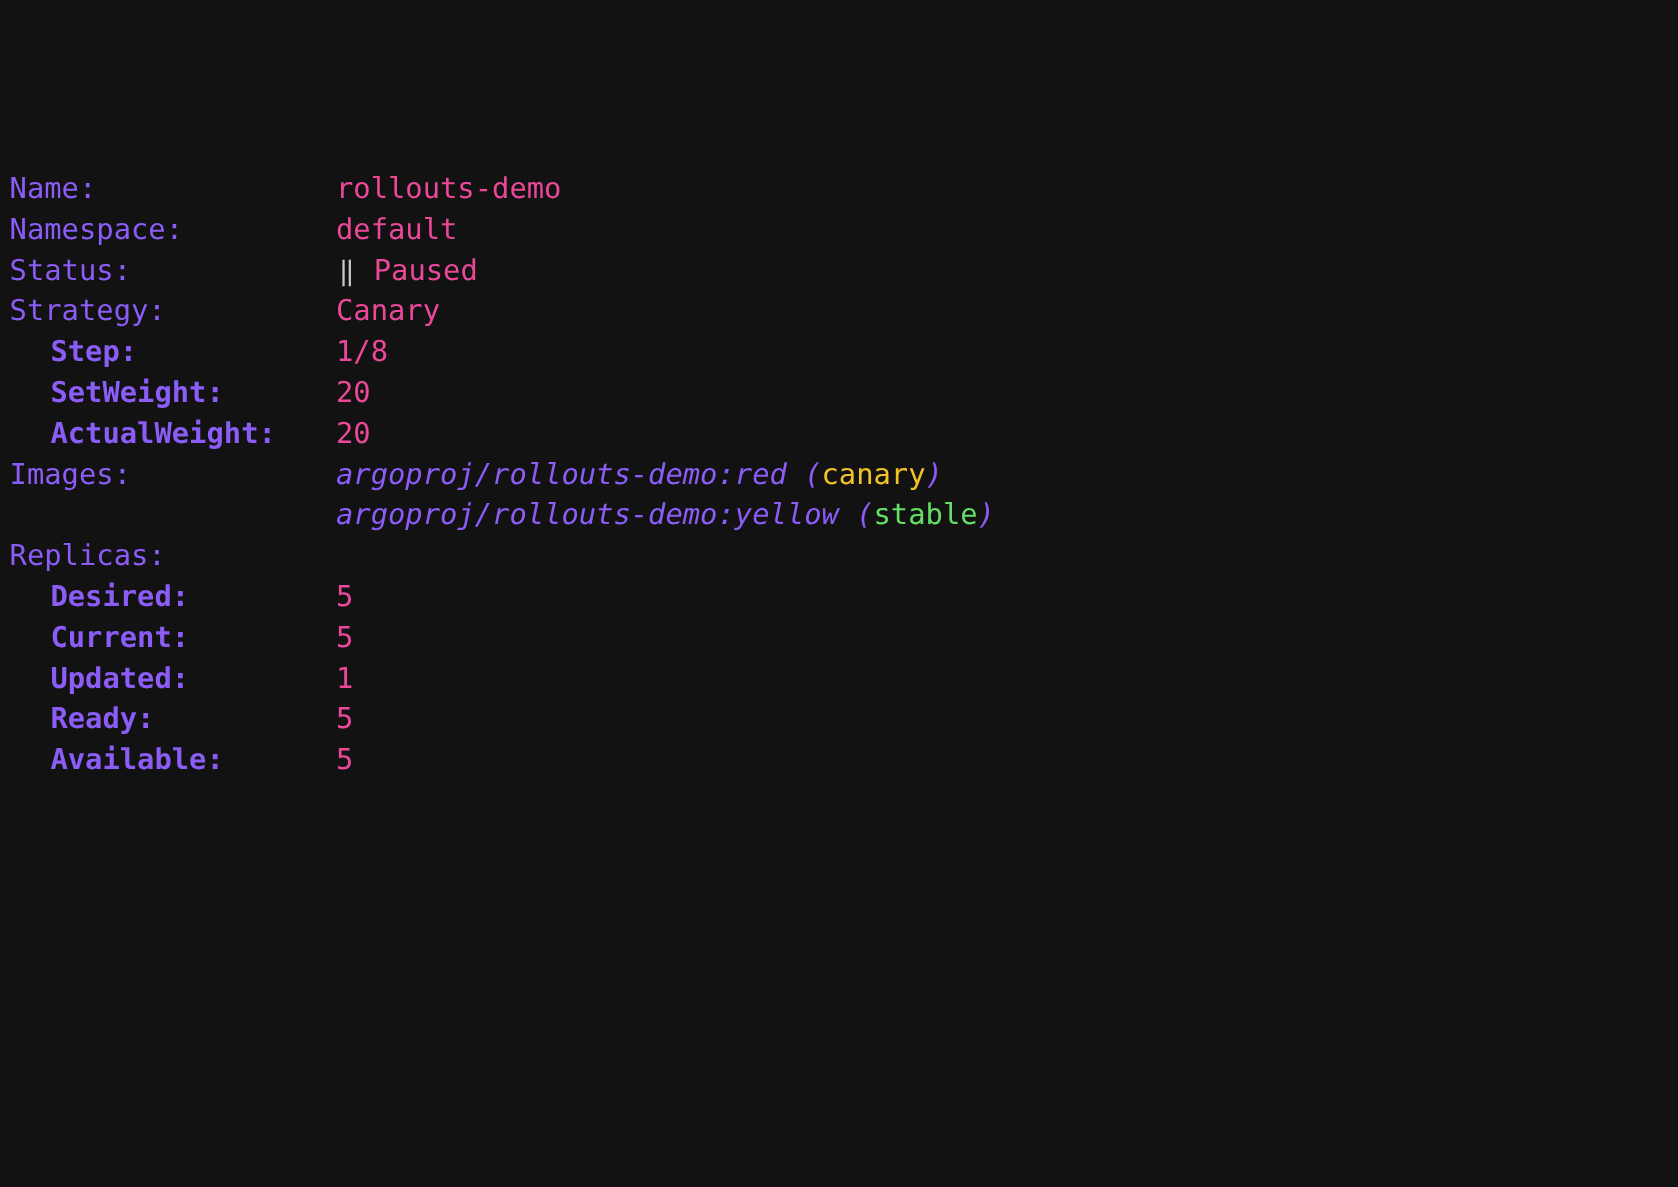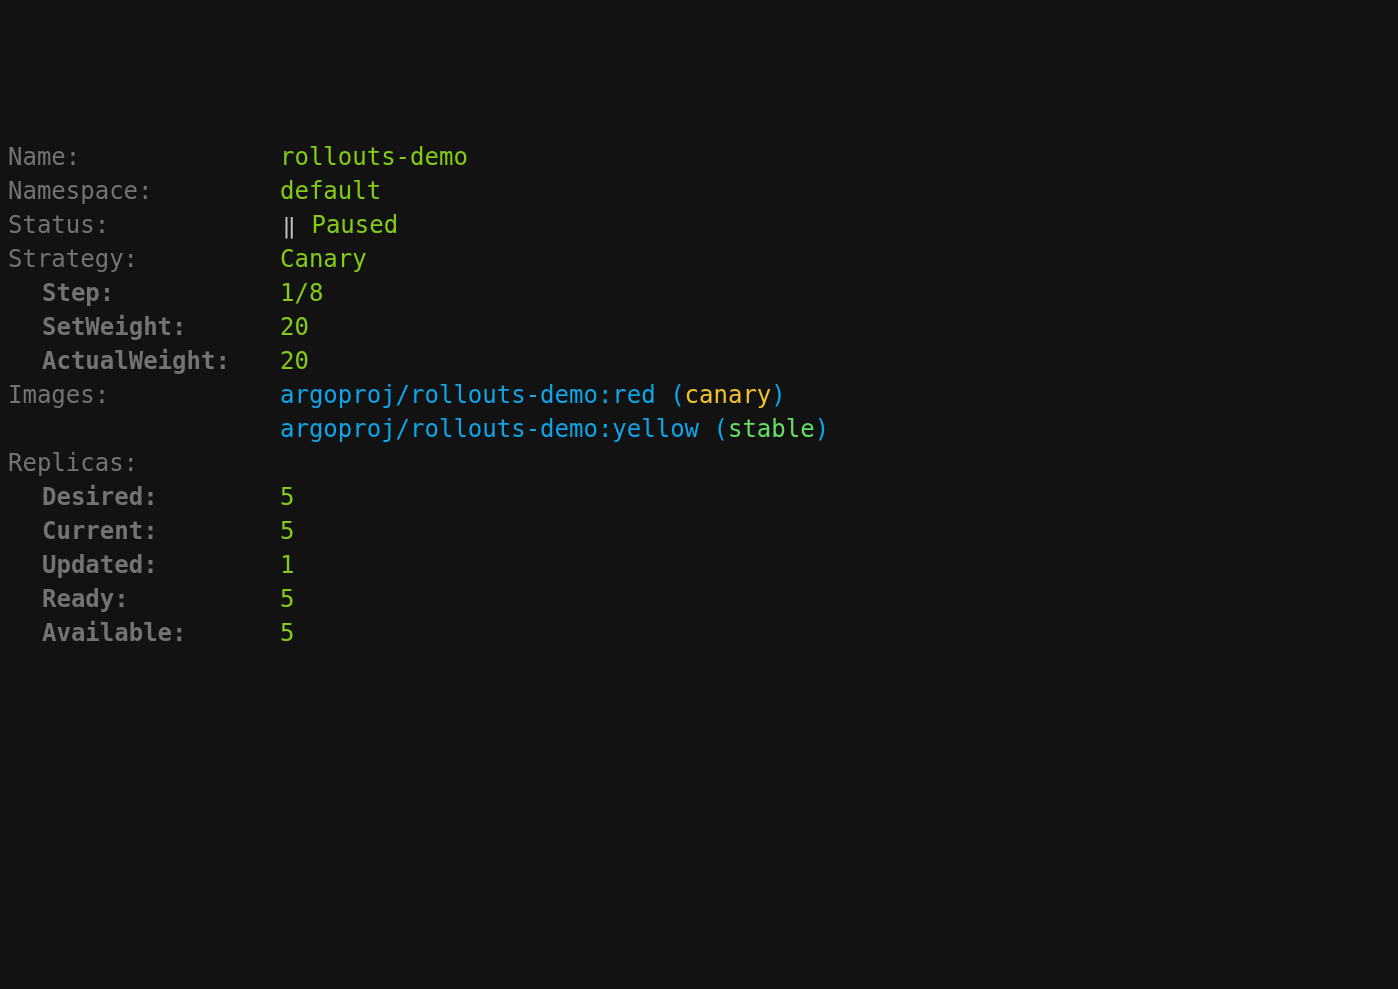--- a/index.html
+++ b/index.html
@@ -26,26 +26,26 @@
     box-sizing: border-box;
     white-space: pre;
   }
   .line {
     height: 34px;
     white-space: pre;
   }
   .blank { height: 34px; }
 
   
-  .sum-key   { display: inline-block; width: 272px; color: #737373; }
+  .sum-key   { display: inline-block; width: 272px; color: #8b5cf6; }
   .sum-key.indent { padding-left: 34px; width: 238px; font-weight: bold; }
-  .sum-val   { color: #84cc16; }
+  .sum-val   { color: #ec4899; }
 
   
-  .c-grey   { color: #0ea5e9; }
+  .c-grey   { color: #8b5cf6; font-style: italic; }
   .c-canary { color: #f2c229; }
   .c-stable { color: #63e063; text-align: right; }
   .c-white  { color: #c8c8c8; }
 
   
   .row { height: 34px; white-space: pre; }
   .glyph { display: inline-block; width: 17px; text-align: center; }
   .pause-icon { letter-spacing: -1px; font-size: 22px; }
 </style>
 </head>

